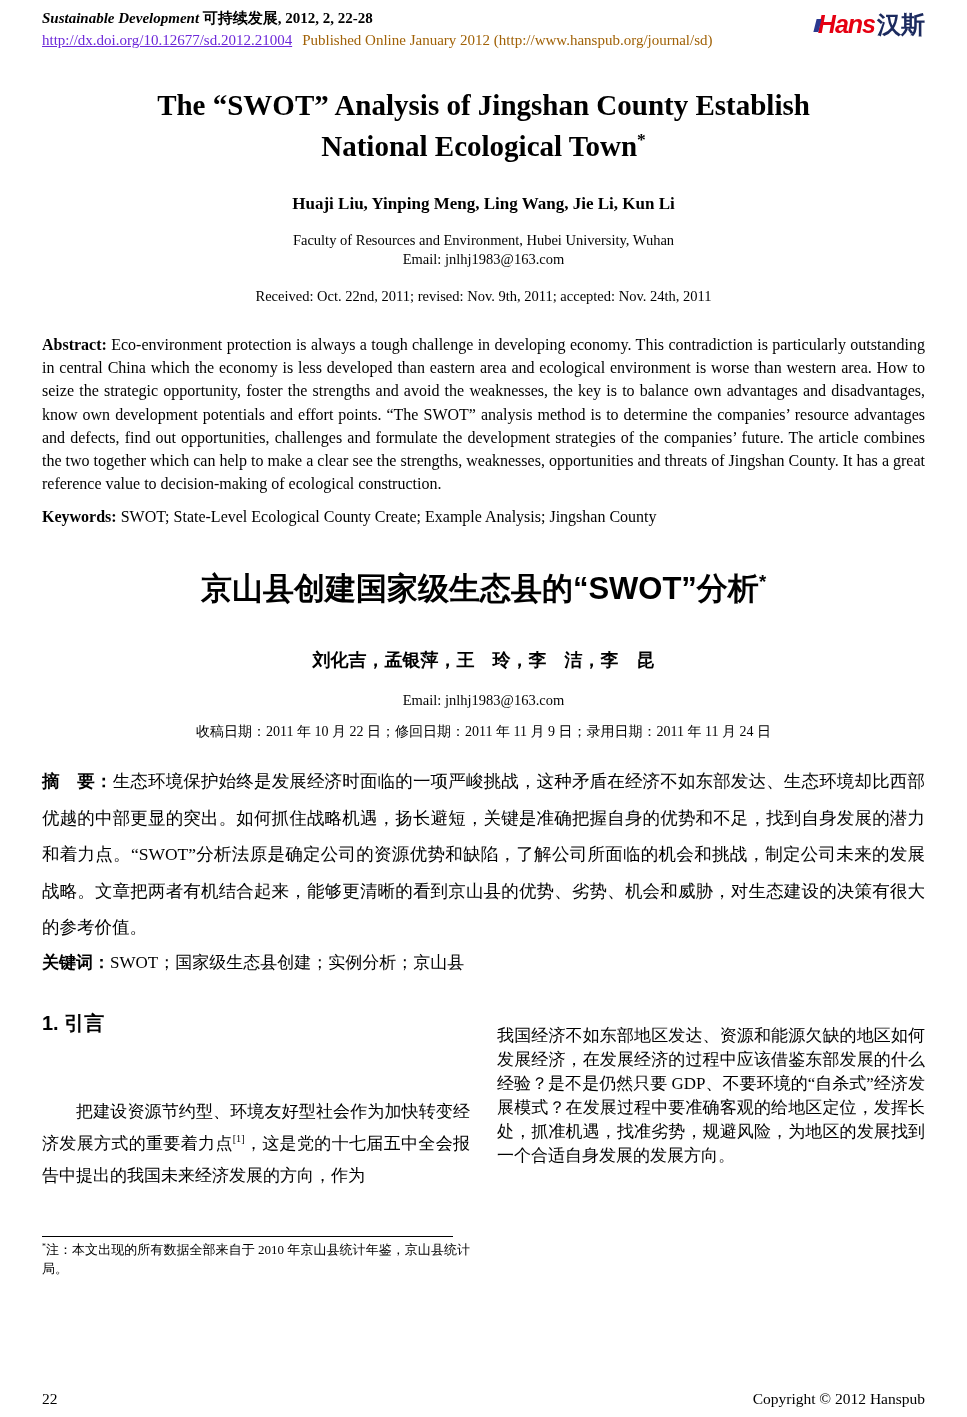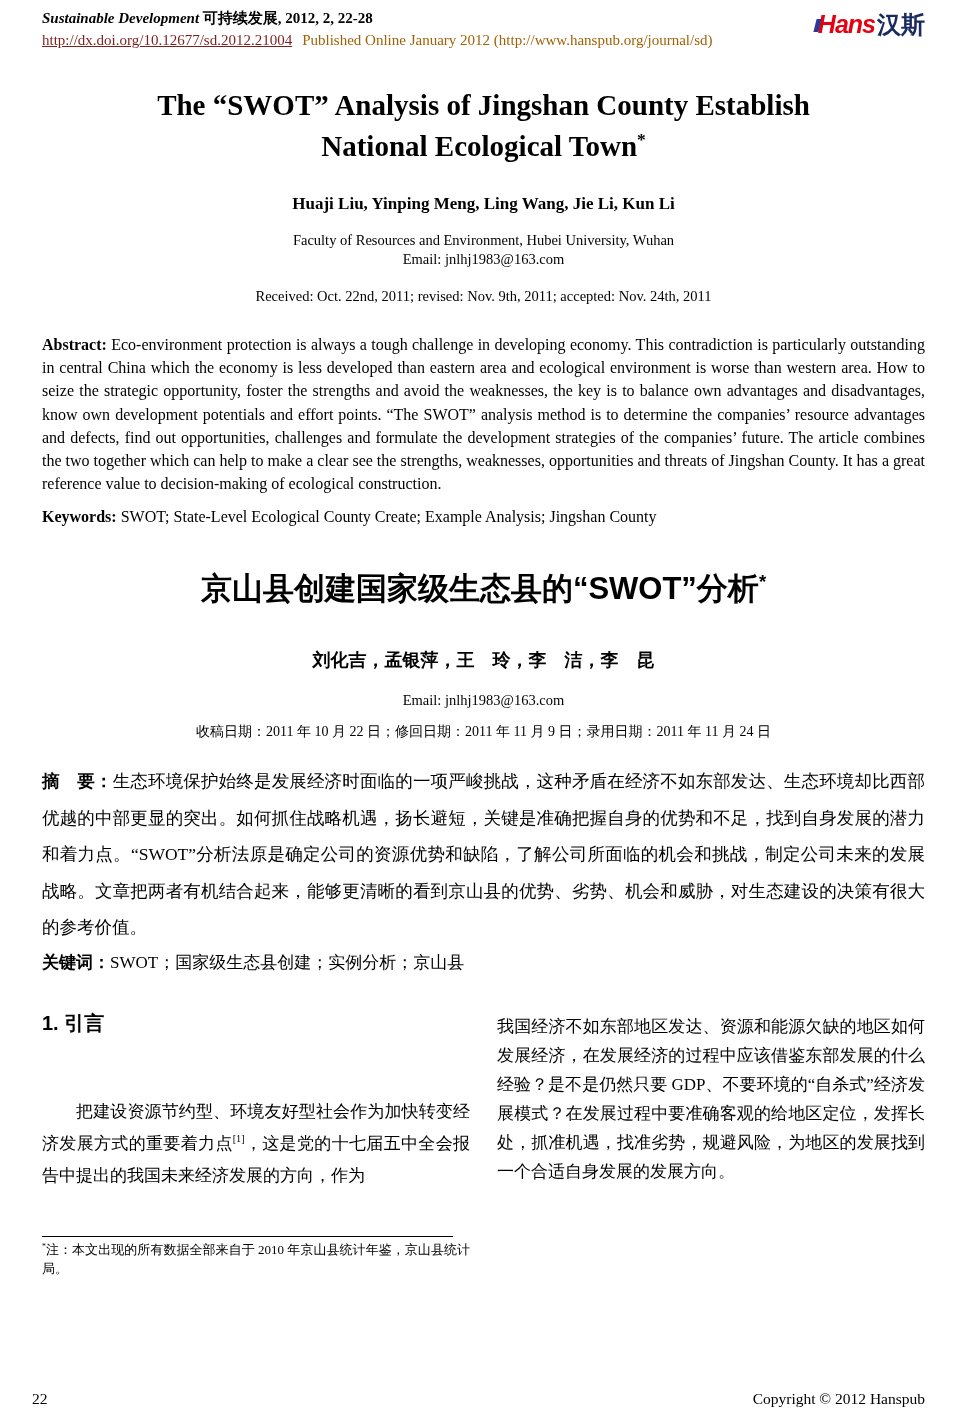--- a/index.html
+++ b/index.html
@@ -10,21 +10,21 @@
     overflow:hidden;
   }
   .page { padding:8px 42px 0 42px; }
 
   
   .header-row { display:flex; justify-content:space-between; align-items:flex-start; }
   .journal-lines { font-size:15px; line-height:21px; }
   .journal-line1 { font-weight:bold; }
   .journal-line1 .it { font-style:italic; }
   .doi-line { margin-top:1px; font-size:15px; }
-  .doi-link { color:#7f1d1d; text-decoration:underline; cursor:pointer; }
+  .doi-link { color:#6d28d9; text-decoration:underline; cursor:pointer; }
   .published { margin-left:10px; color:#a16207; }
   .logo { display:flex; align-items:baseline; margin-top:1px; white-space:nowrap; }
   .logo-accent { display:inline-block; width:5px; height:13px; background:#2b3990;
                  margin-right:-2px; transform:skewX(-14deg); align-self:center; }
   .logo-hans { font-family:"Liberation Sans","DejaVu Sans",sans-serif; font-style:italic;
                font-weight:bold; font-size:25px; color:#e60This1012; color:#e60012; letter-spacing:-1px; }
   .logo-cjk { font-family:"Liberation Sans","DejaVu Sans",sans-serif; font-weight:bold;
               font-size:24px; color:#1b2a5e; margin-left:2px; }
 
   
@@ -48,26 +48,26 @@
   .cn-keywords { margin-top:5px; font-size:17px; }
   .cn-abstract .bold-label, .cn-keywords .bold-label { font-family:"Liberation Sans","DejaVu Sans",sans-serif; }
 
   
   .columns { display:flex; gap:27px; margin-top:36px; }
   .col { width:428px; }
   .col-left { display:flex; flex-direction:column; height:230px;gap:44px; }
   .sec-heading { font-size:20px; font-weight:bold; line-height:26px; }
   .body-para { margin:16px 0 0 0; font-size:17px; line-height:32px; text-align:justify; }
   .indent { text-indent:2em; }
-  .col-right .body-para { margin-top:2px; line-height:29px; }
+  .col-right .body-para { margin-top:14px; line-height:24px; }
   .footnote { margin-top:auto; font-size:13px; line-height:19px; text-align:justify; }
   .footnote-rule { border:none; border-top:1px solid #000; width:96%; margin:0 0 3px 0; }
 
   
-  .footer { position:absolute; left:32px; right:42px; bottom:9px;
+  .footer { position:absolute; left:42px; right:42px; bottom:9px;
             display:flex; justify-content:space-between; font-size:15.5px; }
 </style>
 </head>
 <body>
 
 <div class="page">
 
   <div class="header-row">
     <div class="journal-lines">
       <div class="journal-line1">

